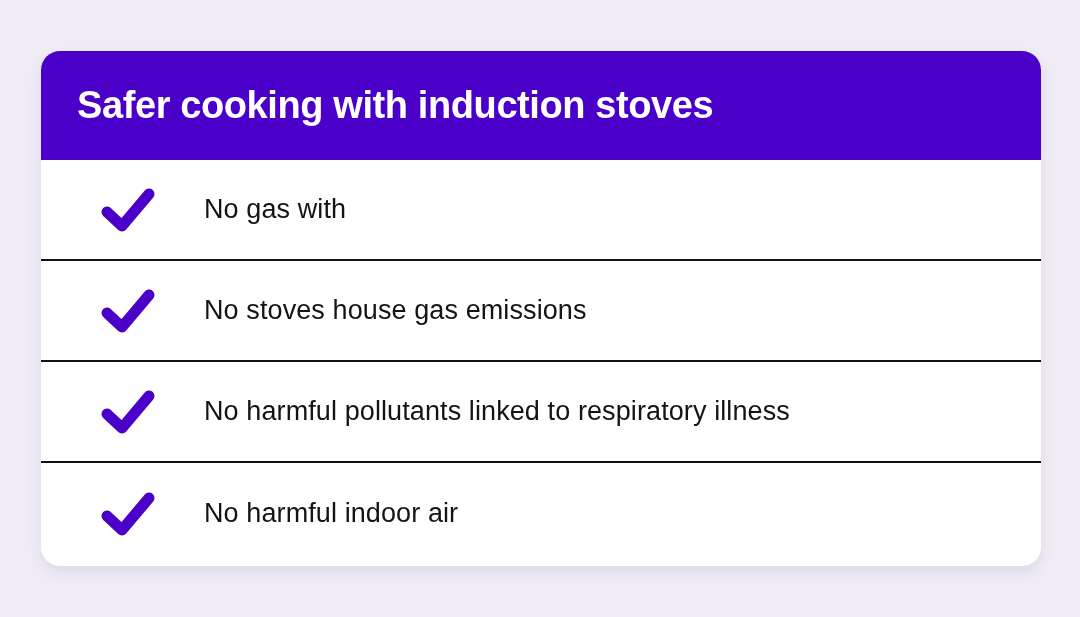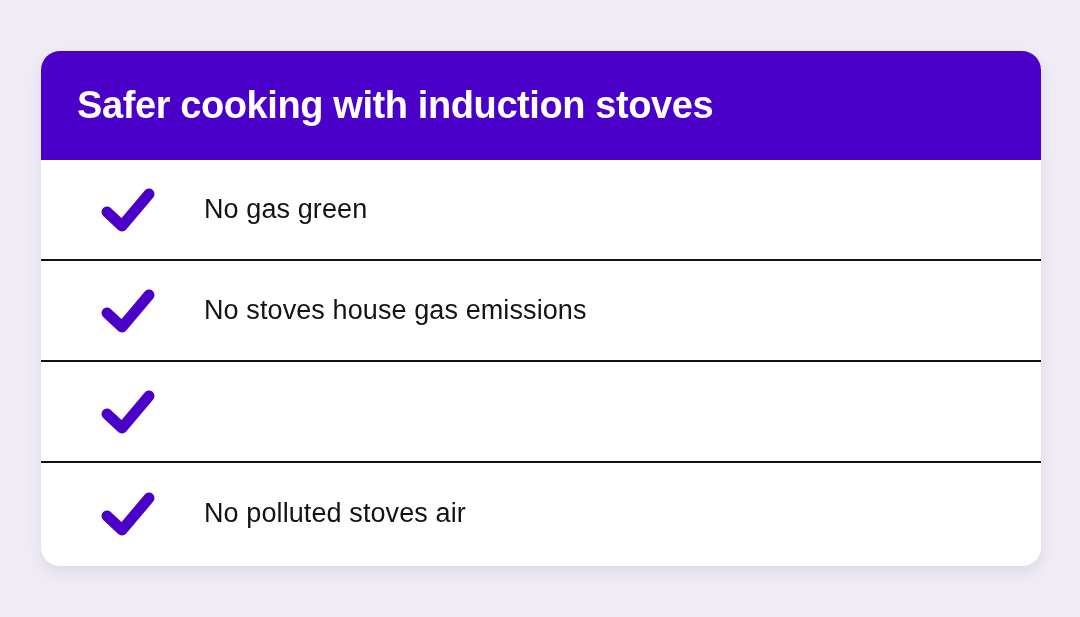--- a/index.html
+++ b/index.html
@@ -97,44 +97,45 @@
     </div>
 
     <ul class="feature-list">
 
       <li class="feature-row">
         <span class="check-cell">
           <svg class="check-icon" viewBox="0 0 54 46" aria-hidden="true">
             <path d="M6 25 L21 39 L48 7" fill="none" stroke="#4a00c8" stroke-width="11" stroke-linecap="round" stroke-linejoin="round"></path>
           </svg>
         </span>
-        <span class="feature-label">No gas green</span>
+        <span class="feature-label">No gas with</span>
       </li>
 
       <li class="feature-row">
         <span class="check-cell">
           <svg class="check-icon" viewBox="0 0 54 46" aria-hidden="true">
             <path d="M6 25 L21 39 L48 7" fill="none" stroke="#4a00c8" stroke-width="11" stroke-linecap="round" stroke-linejoin="round"></path>
           </svg>
         </span>
         <span class="feature-label">No stoves house gas emissions</span>
       </li>
 
       <li class="feature-row">
         <span class="check-cell">
           <svg class="check-icon" viewBox="0 0 54 46" aria-hidden="true">
             <path d="M6 25 L21 39 L48 7" fill="none" stroke="#4a00c8" stroke-width="11" stroke-linecap="round" stroke-linejoin="round"></path>
           </svg>
         </span>
+        <span class="feature-label">No harmful pollutants linked to respiratory illness</span>
       </li>
 
       <li class="feature-row">
         <span class="check-cell">
           <svg class="check-icon" viewBox="0 0 54 46" aria-hidden="true">
             <path d="M6 25 L21 39 L48 7" fill="none" stroke="#4a00c8" stroke-width="11" stroke-linecap="round" stroke-linejoin="round"></path>
           </svg>
         </span>
-        <span class="feature-label">No polluted stoves air</span>
+        <span class="feature-label">No harmful indoor air</span>
       </li>
 
     </ul>
   </div>
 </div>
 
 </body></html>

